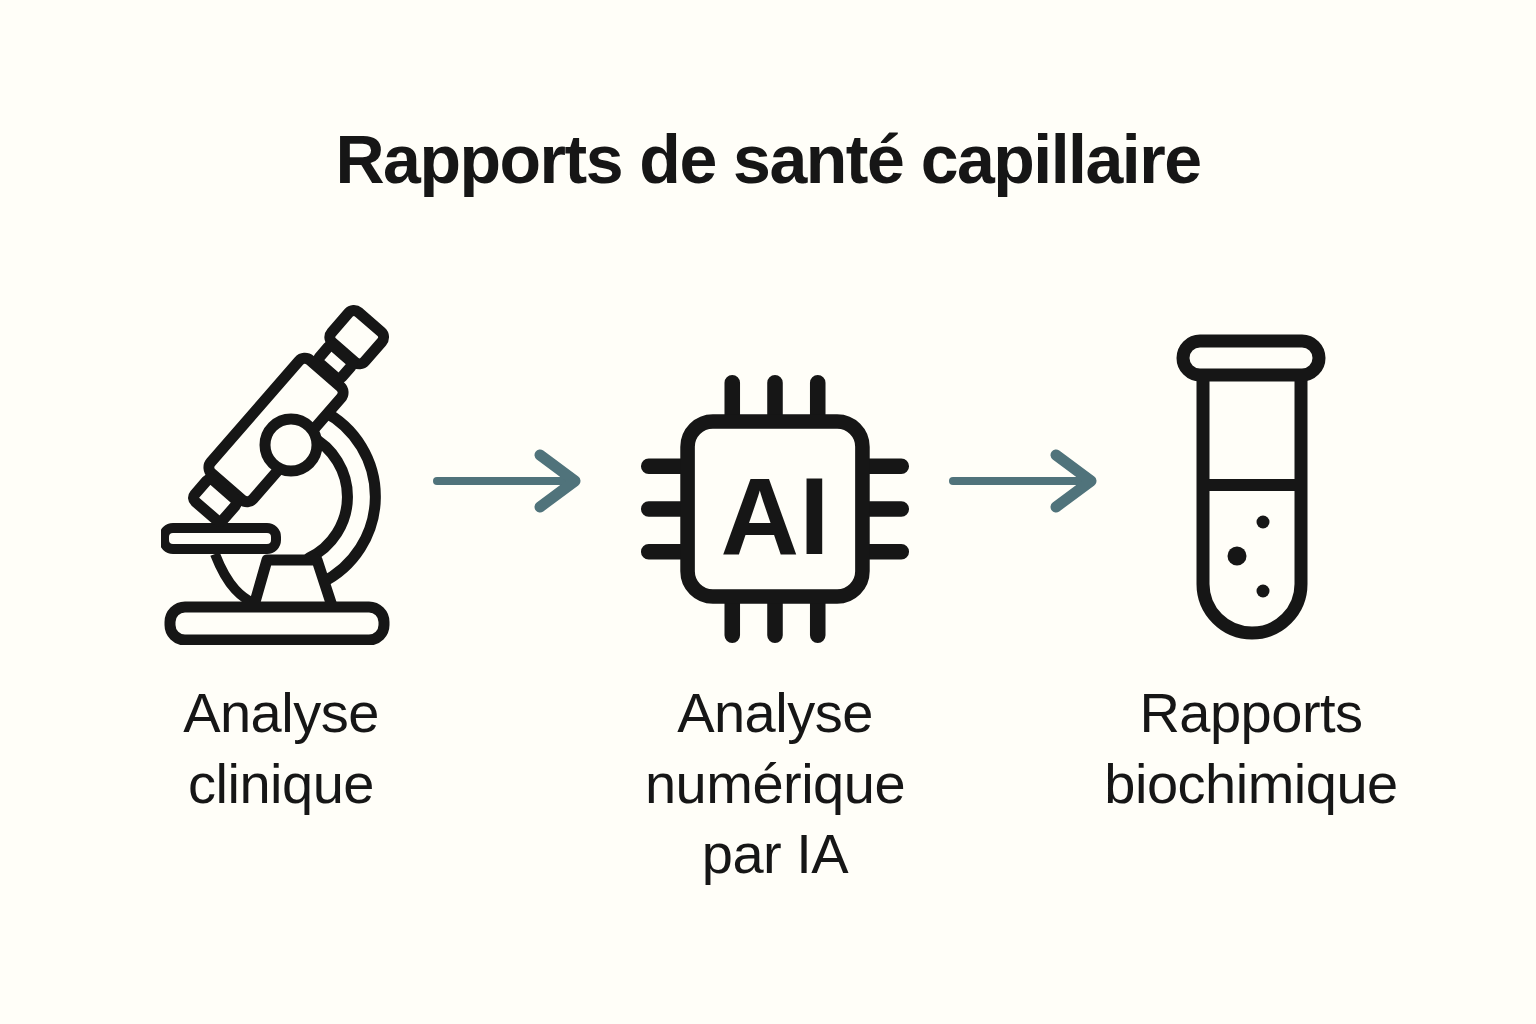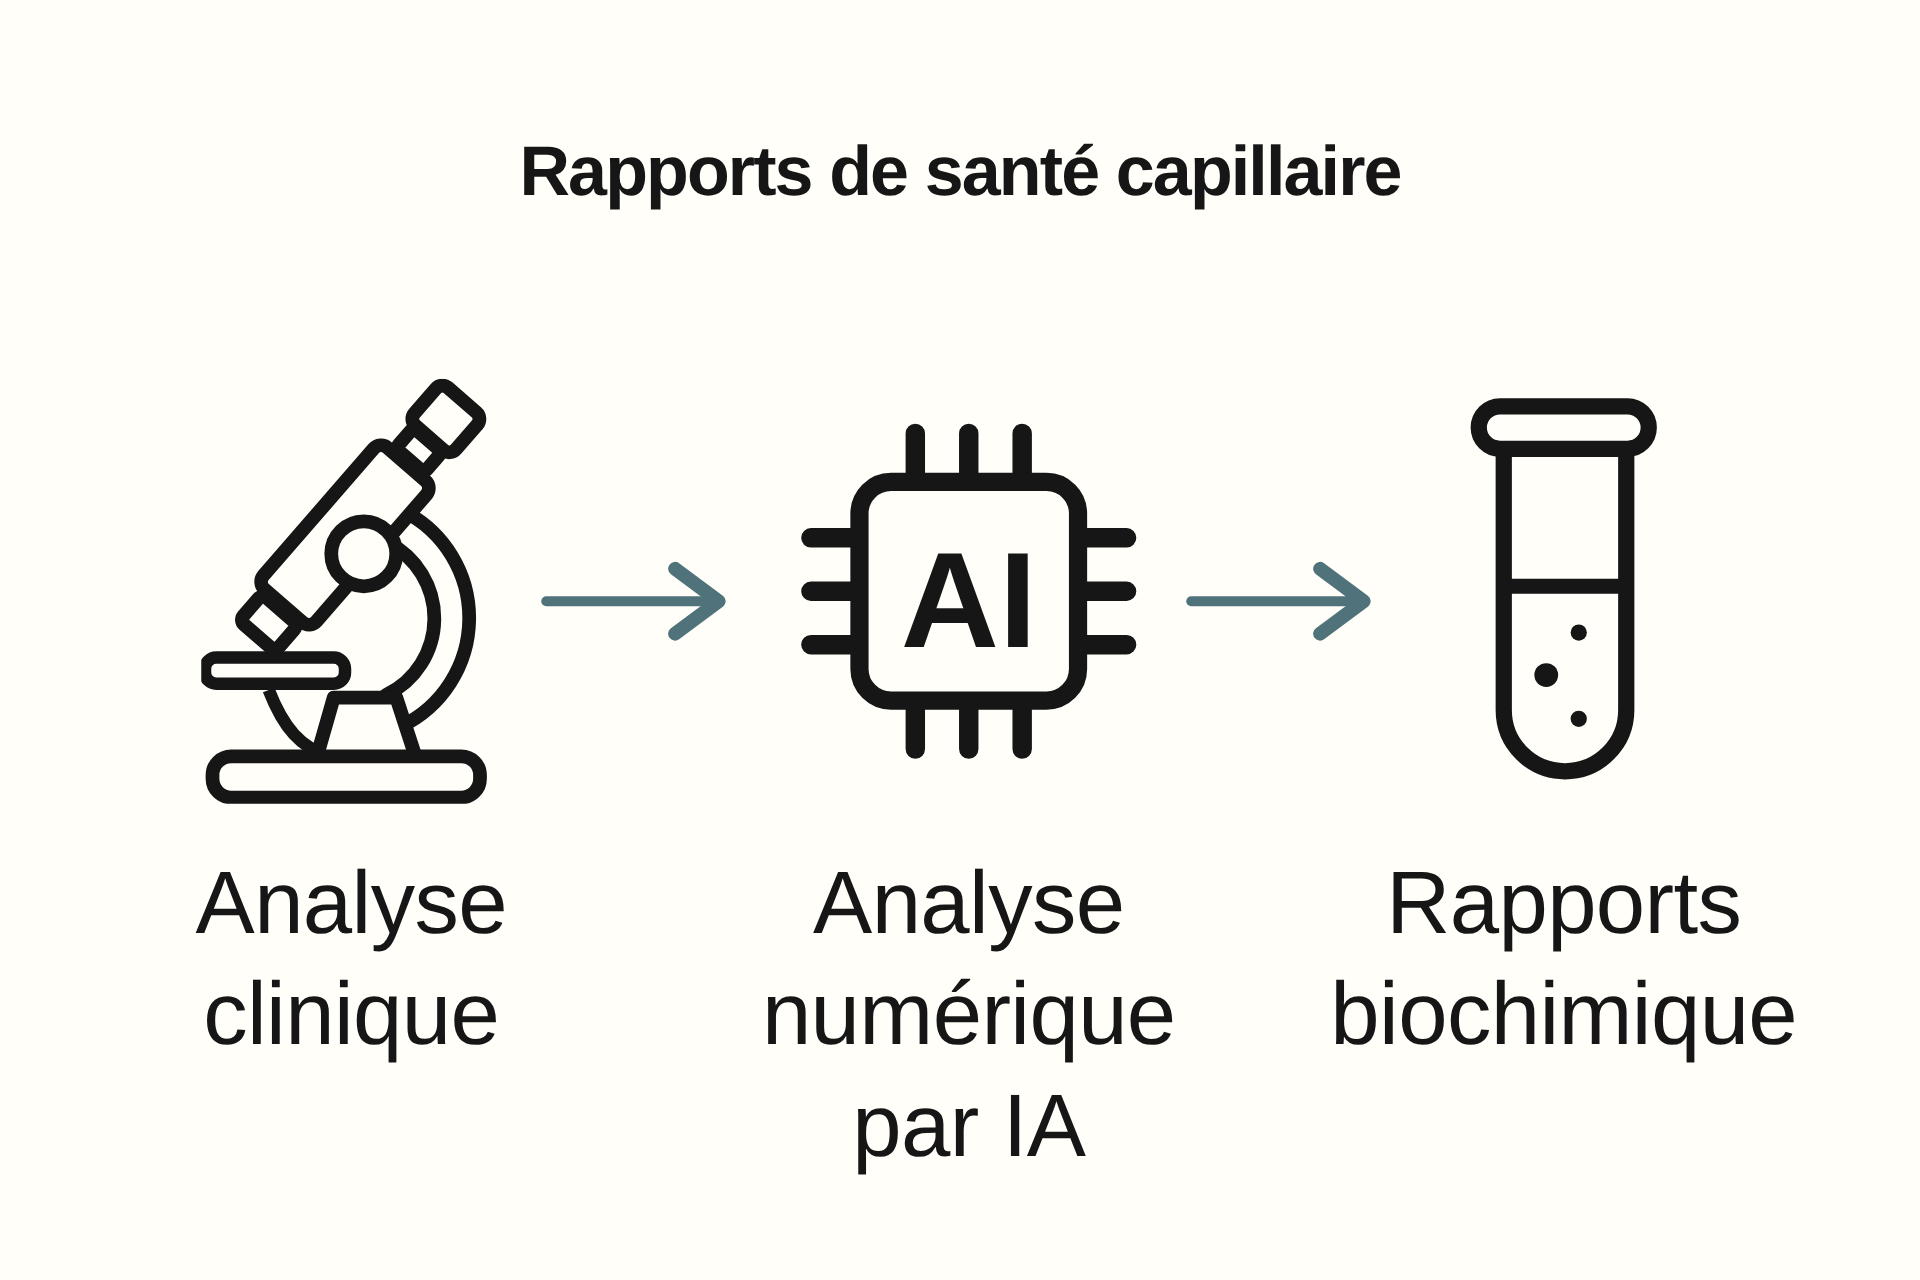--- a/index.html
+++ b/index.html
@@ -13,46 +13,46 @@
     background:var(--bg);
     font-family:"Liberation Sans", sans-serif;
     color:var(--ink);
   }
   .canvas{
     position:relative;
     width:1536px;height:1024px;
   }
   .title{
     position:absolute;
-    left:0;top:104px;width:1536px;
+    left:0;top:120px;width:1536px;
     text-align:center;
-    font-size:56px;
+    font-size:68px;
     font-weight:700;
     letter-spacing:-1.5px;
     color:var(--ink);
   }
   .step{
     position:absolute;
     top:300px;
     display:flex;
     flex-direction:column;
     align-items:center;
   }
   .step-1{left:130px;width:302px;}
   .step-2{left:604px;width:342px;}
   .step-3{left:1058px;width:386px;}
   .icon-box{
     height:345px;
     display:flex;
-    align-items:center;
+    align-items:flex-end;
     justify-content:center;
   }
   .label{
     margin-top:33px;
-    font-size:71px;
+    font-size:56px;
     font-weight:400;
     line-height:1.26;
     text-align:center;
     letter-spacing:-0.5px;
     color:var(--ink);
   }
   .arrow{
     position:absolute;
     top:449px;
   }

